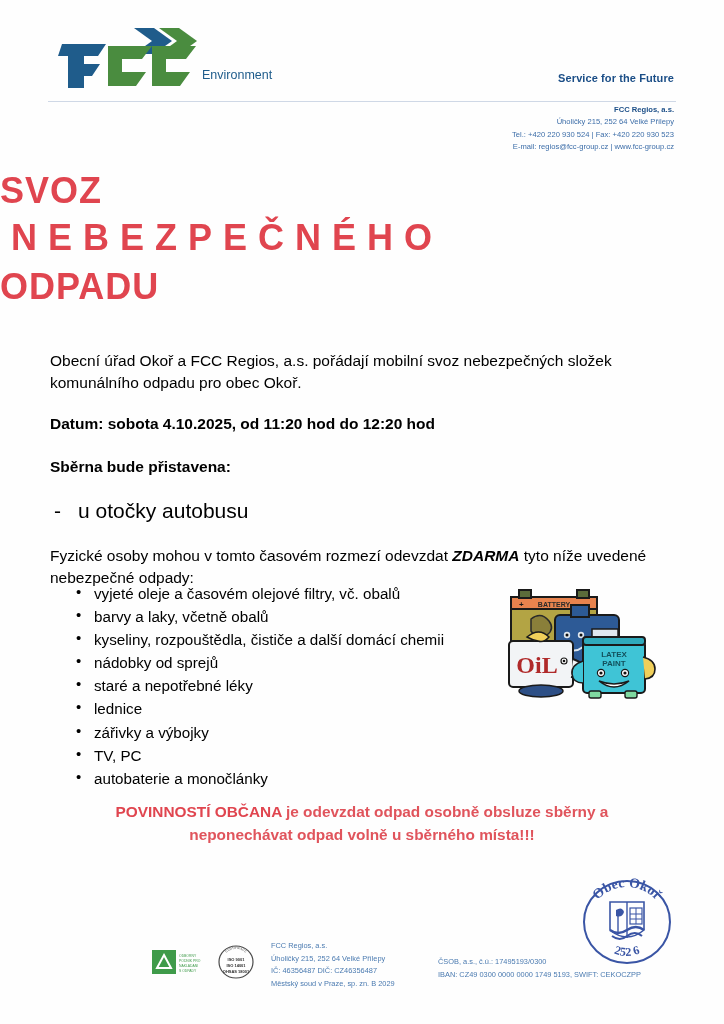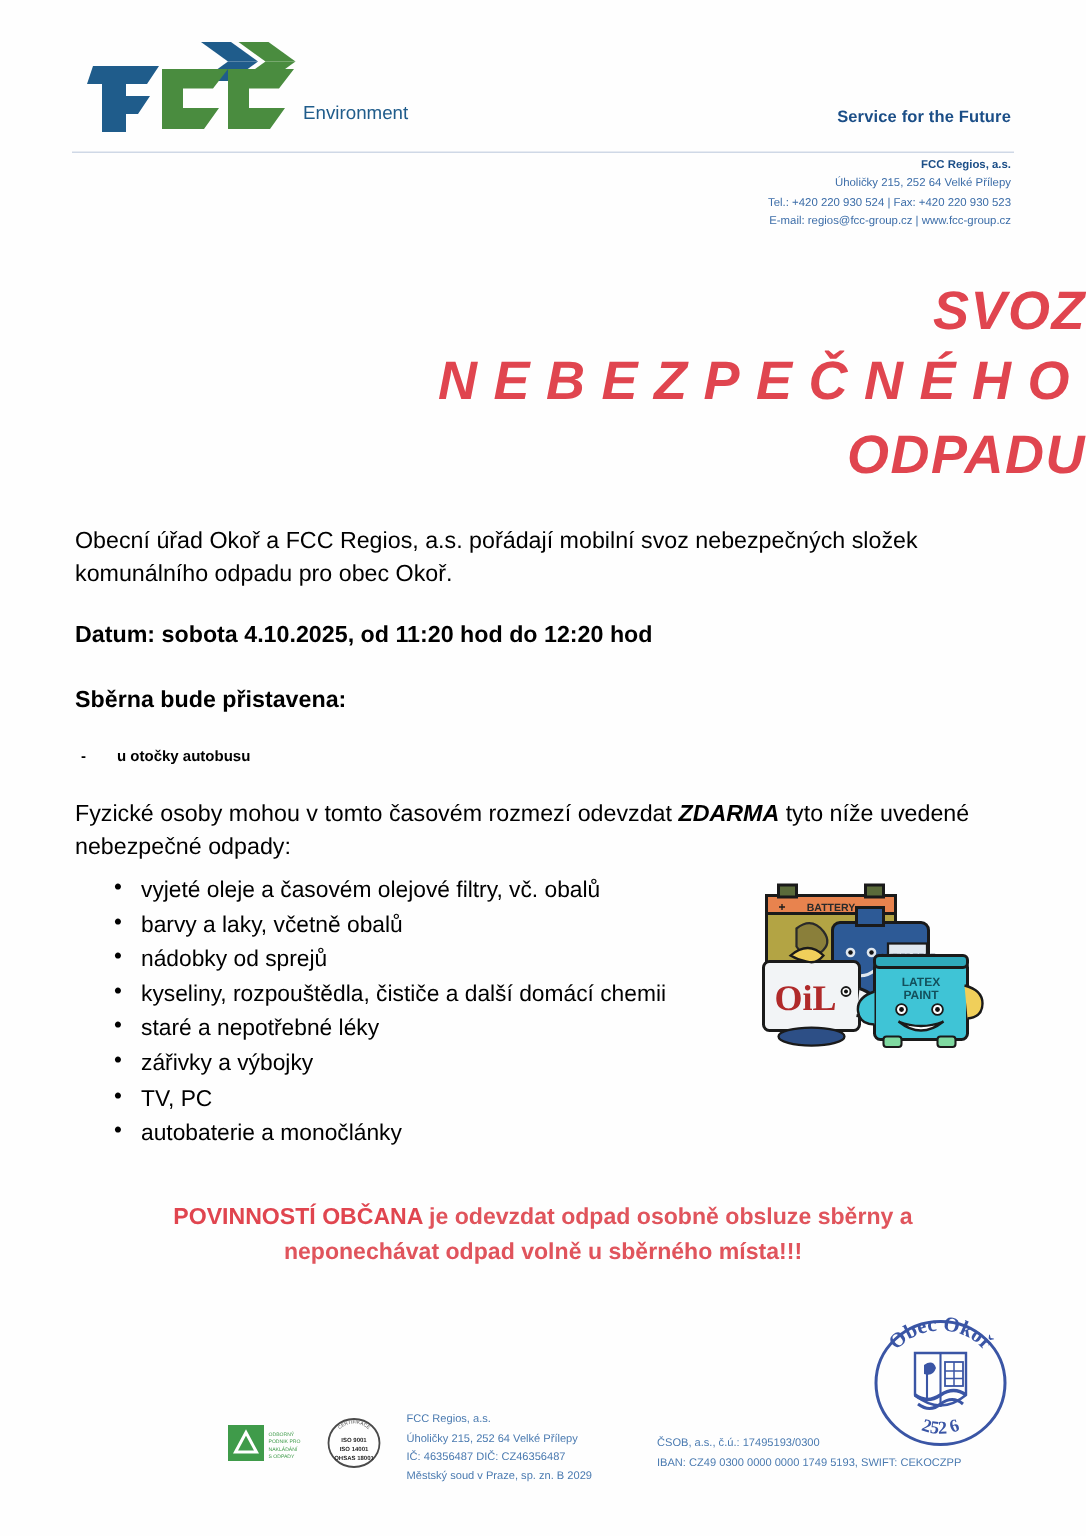--- a/index.html
+++ b/index.html
@@ -62,31 +62,30 @@
     font-size: 7.6px;
     line-height: 1.62;
     white-space: nowrap;
   }
   .contact .co { font-weight: bold; color: #1b4e87; }
 
   
   .title-block {
     position: absolute;
     left: 0; right: 0;
-    top: 186px;
-    text-align: right;
-    font-style: italic;
+    top: 170px;
+    text-align: left;
   }
   .title-line {
     color: #e0454f;
     font-weight: bold;
     font-family: "Liberation Sans", sans-serif;
   }
   .t1 { font-size: 36px; letter-spacing: 1px; line-height: 1.18; }
-  .t2 { font-size: 36px; letter-spacing: 11px; line-height: 1.42; }
+  .t2 { font-size: 36px; letter-spacing: 11px; line-height: 1.42; padding-left: 11px; }
   .t3 { font-size: 36px; letter-spacing: 1px; line-height: 1.3; }
 
   
   .body-text {
     position: absolute;
     left: 50px;
     right: 48px;
     top: 350px;
   }
   .para {
@@ -94,22 +93,22 @@
     line-height: 1.42;
     margin: 0 0 19px 0;
   }
   .para-strong {
     font-size: 15.5px;
     font-weight: bold;
     line-height: 1.42;
     margin: 0 0 21px 0;
   }
   .loc-line {
-    font-size: 10px;
-    font-weight: bold;
+    font-size: 21px;
+    font-weight: normal;
     margin: 0 0 22px 0;
     padding-left: 4px;
   }
   .loc-line .dash { display: inline-block; width: 24px; }
   .para em {
     font-style: italic;
     font-weight: bold;
   }
 
   
@@ -259,23 +258,24 @@
 
     <p class="para">
       <span>Fyzické osoby mohou v tomto časovém rozmezí odevzdat </span><em>ZDARMA</em><span> tyto níže uvedené nebezpečné odpady:</span>
     </p>
   </div>
 
   <div class="list-wrap">
     <ul class="waste">
       <li>vyjeté oleje a časovém olejové filtry, vč. obalů</li>
       <li>barvy a laky, včetně obalů</li>
+      <li>kyseliny, rozpouštědla, čističe a další domácí chemii</li>
       <li>nádobky od sprejů</li>
-      <li>kyseliny, rozpouštědla, čističe a další domácí chemii</li>
       <li>staré a nepotřebné léky</li>
+      <li>lednice</li>
       <li>zářivky a výbojky</li>
       <li>TV, PC</li>
       <li>autobaterie a monočlánky</li>
     </ul>
   </div>
 
   <div class="illus">
     <svg width="180" height="128" viewBox="0 0 180 128">
 
       <g>

